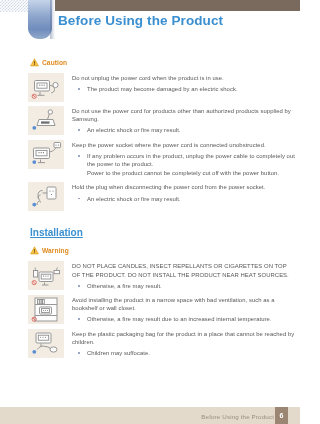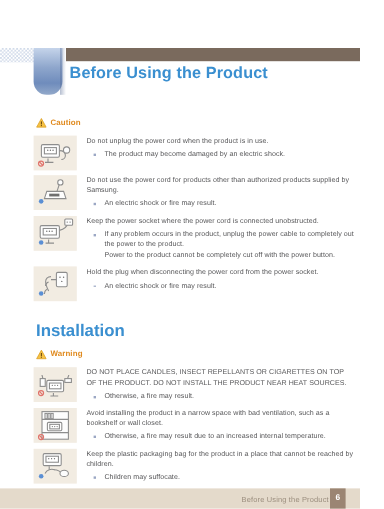--- a/index.html
+++ b/index.html
@@ -14,21 +14,20 @@
     position: relative;
     overflow: hidden;
     -webkit-font-smoothing: antialiased;
   }
 
   
   .page {
     position: absolute;
     inset: 0;
     background: #ffffff;
-    margin-top: 40px;
   }
 
   .topbar {
     position: absolute;
     left: 55px;
     top: 0;
     right: 0;
     height: 11px;
     background: #7a6a5d;
   }
@@ -138,24 +137,25 @@
     flex: none;
   }
   .alert-label {
     font-size: 6.6px;
     font-weight: bold;
     color: #e08a1e;
     letter-spacing: .1px;
   }
 
   .section-head {
-    font-size: 14px;
+    font-size: 10px;
     font-weight: bold;
     color: #3a8fd0;
     margin: 0 0 8px 2px;
+    text-decoration: underline;
   }
 
   .block {
     display: flex;
     align-items: flex-start;
     gap: 8px;
     margin-bottom: 4px;
   }
 
   .thumb {

